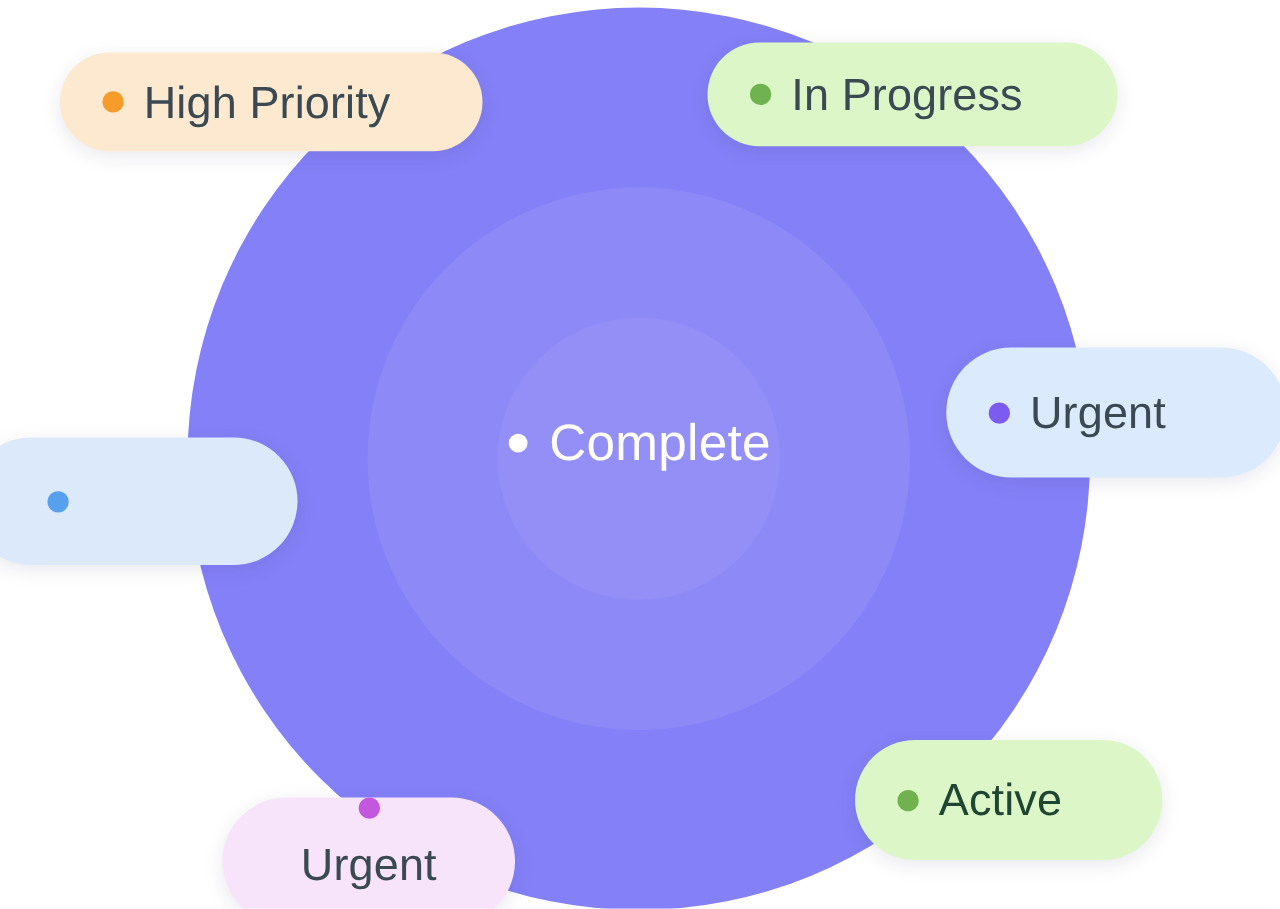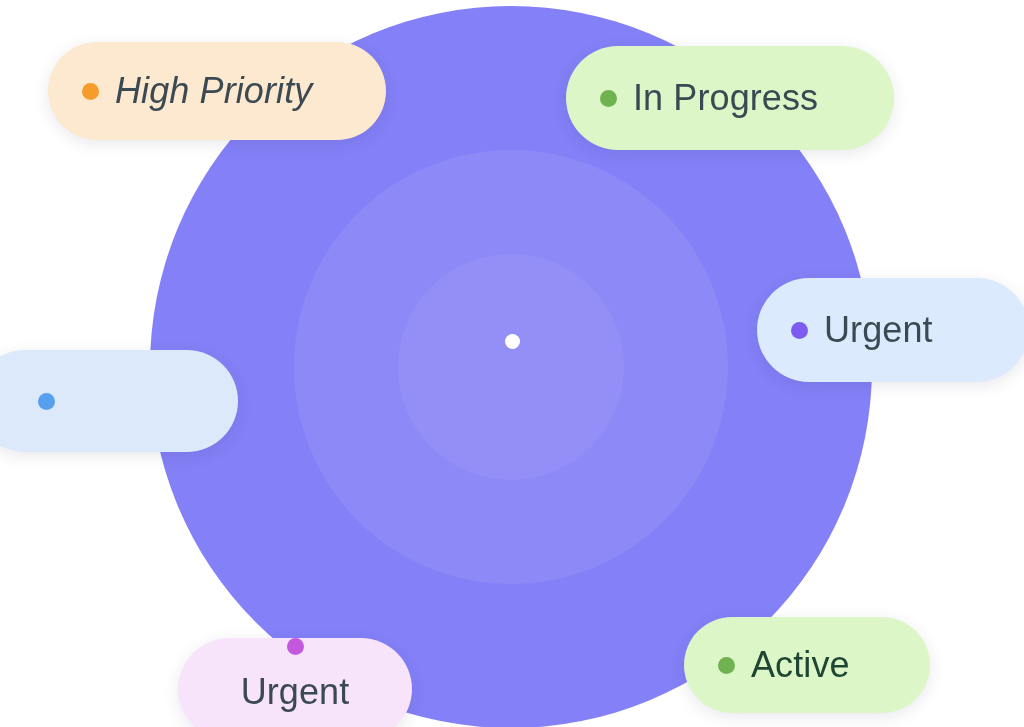--- a/index.html
+++ b/index.html
@@ -87,40 +87,41 @@
     letter-spacing: 0.1px;
     box-shadow: 0 4px 16px rgba(40, 40, 90, 0.10);
   }
   .pill-dot {
     width: 17px;
     height: 17px;
     border-radius: 50%;
     flex: 0 0 auto;
   }
 
-  .pill-high-priority { left: 48px;  top: 42px;  width: 338px; height: 98px; font-style: italic; }
-  .pill-in-progress   { left: 566px; top: 34px;  width: 328px; height: 104px; margin-top: 12px;  }
+  .pill-high-priority { left: 48px;  top: 42px;  width: 338px; height: 79px; }
+  .pill-in-progress   { left: 566px; top: 34px;  width: 328px; height: 83px;  }
   .pill-pending       { left: 757px; top: 278px; width: 272px; height: 104px; }
   .pill-new           { left: -26px; top: 350px; width: 264px; height: 102px; }
   .pill-urgent        { left: 178px; top: 638px; width: 234px; height: 102px; flex-direction: column; }
-  .pill-active        { left: 684px; top: 617px; width: 246px; height: 96px; text-align: center;  }
+  .pill-active        { left: 684px; top: 592px; width: 246px; height: 96px; text-align: center;  }
 
   .pill-new { padding-left: 64px; }
 </style>
 </head>
 <body>
 
 <div class="stage">
 
   <div class="ring ring-outer"></div>
   <div class="ring ring-middle"></div>
   <div class="ring ring-inner"></div>
 
   <div class="center-label" style="color: rgb(255, 255, 255);">
     <span class="center-dot"></span>
+    <span>Complete</span>
   </div>
 
   <div class="pill pill-high-priority" style="background: rgb(252, 233, 208); color: rgb(59, 74, 82);">
     <span class="pill-dot" style="background: rgb(245, 156, 43);"></span>
     <span>High Priority</span>
   </div>
 
   <div class="pill pill-in-progress" style="background: rgb(220, 246, 200); color: rgb(59, 74, 82);">
     <span class="pill-dot" style="background: rgb(111, 178, 79);"></span>
     <span>In Progress</span>

